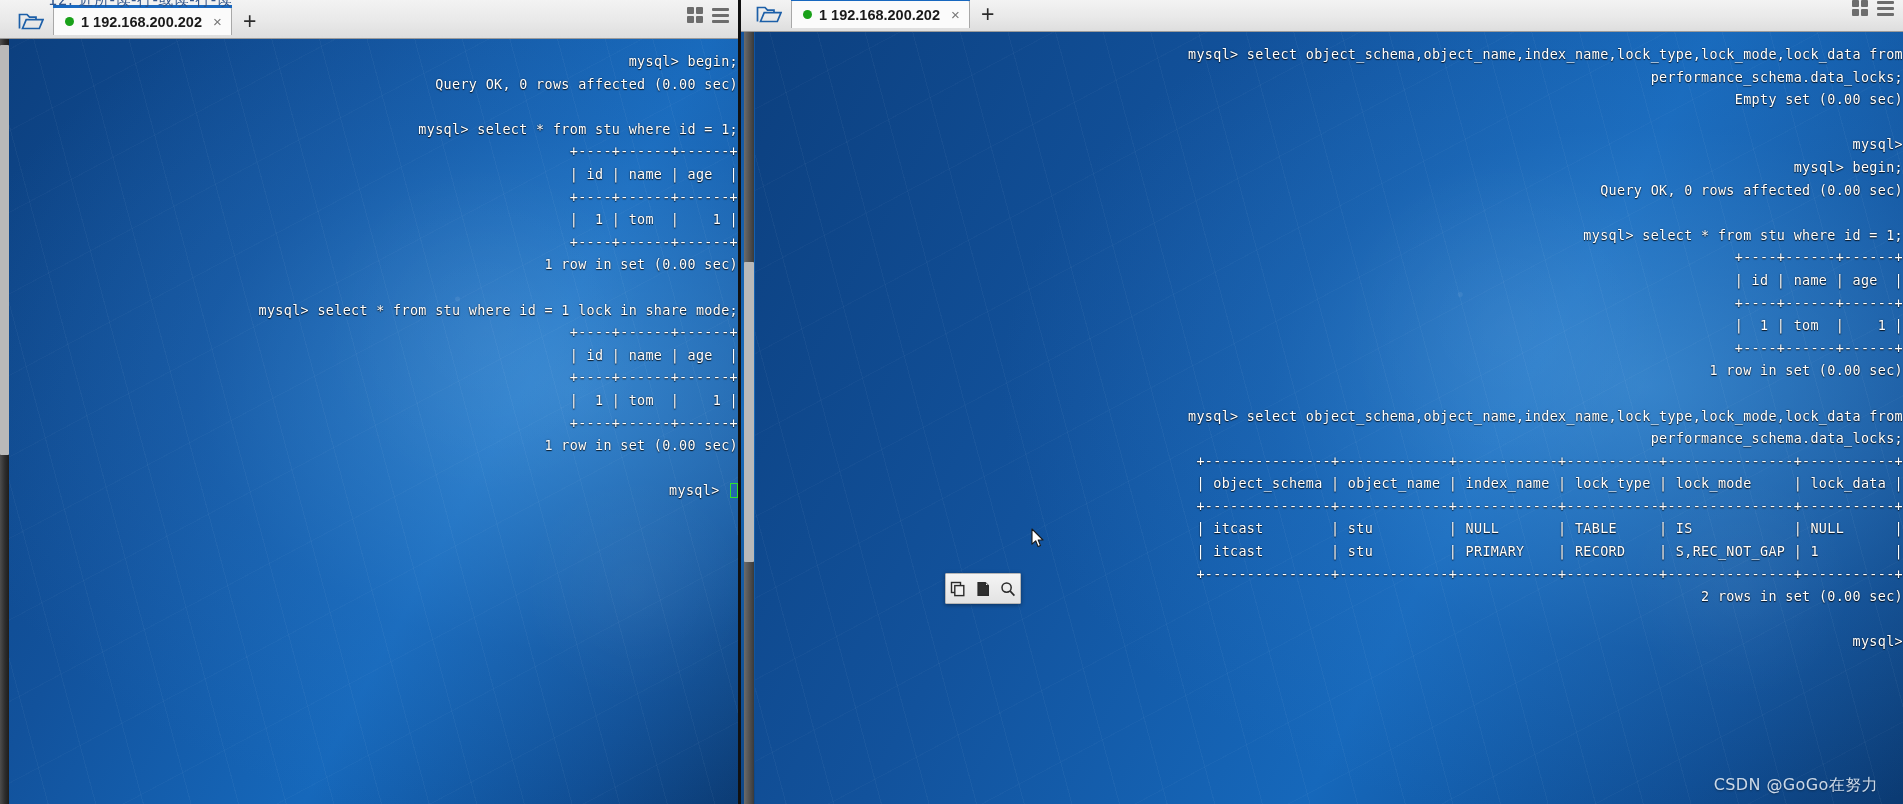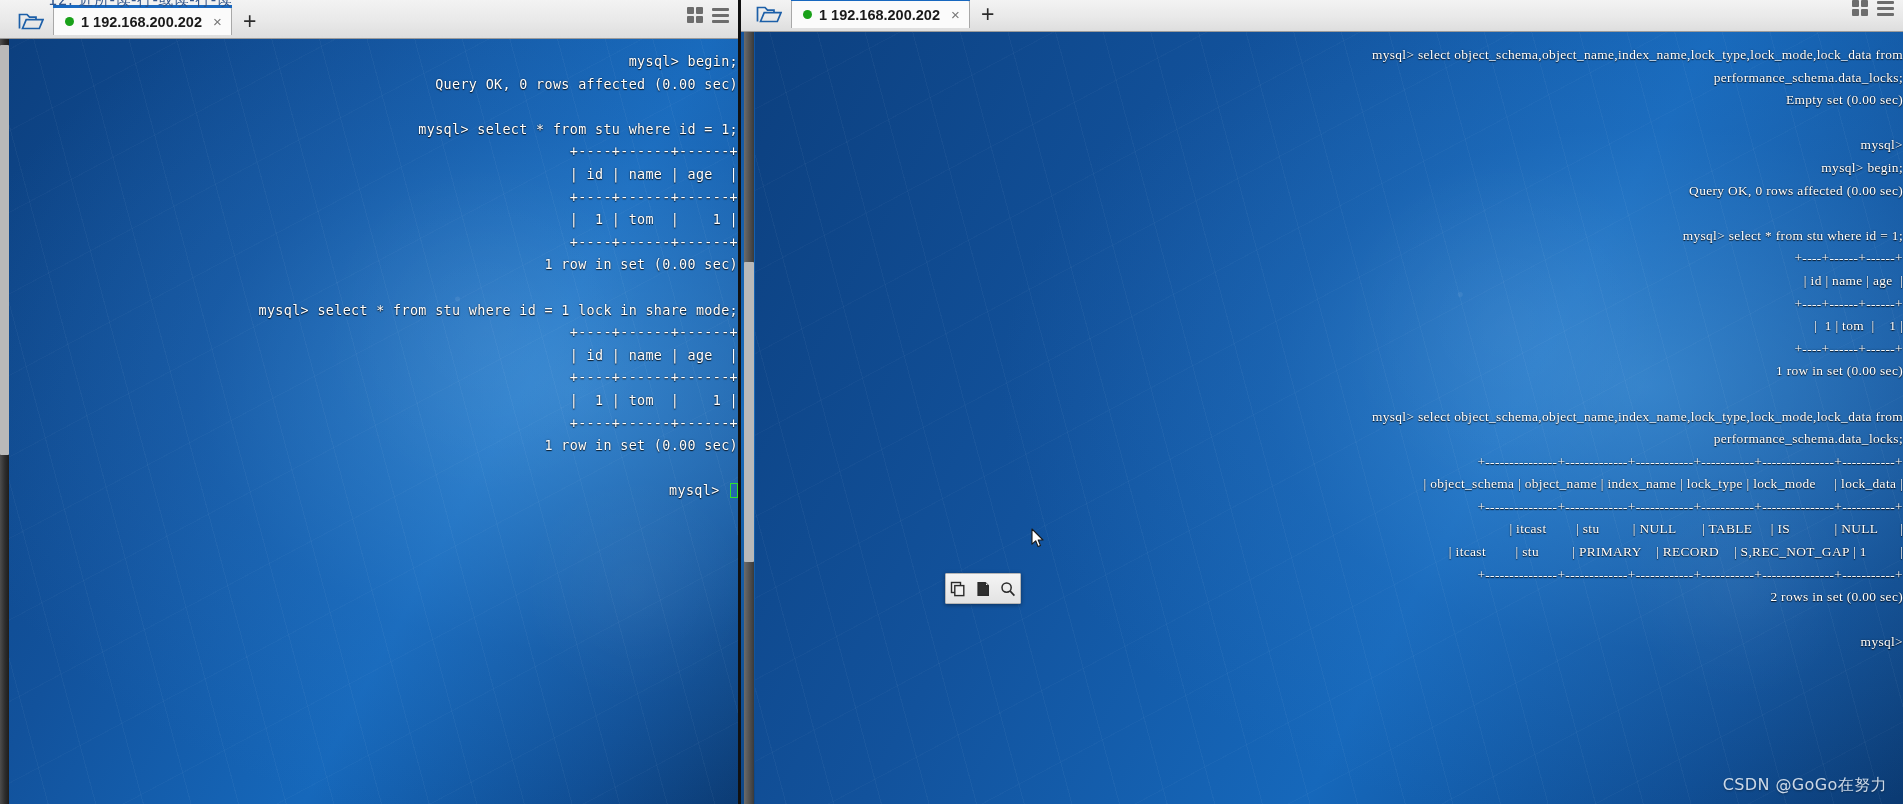--- a/index.html
+++ b/index.html
@@ -173,21 +173,21 @@
     padding: 12px 0 0 20px;
     font-family: "DejaVu Sans Mono", "Liberation Mono", monospace;
     font-size: 13.4px;
     line-height: 22.6px;
     color: #ffffff;
     white-space: pre;
     text-shadow: 0 1px 1px rgba(0,0,0,.75), 0 0 2px rgba(0,0,0,.55);
     letter-spacing: 0.35px;
     text-align: right;
   }
-  .pane-right .term-lines { padding-left: 16px; font-family: Liberation Serif, serif; }
+  .pane-right .term-lines { padding-left: 16px; }
   .ln { height: 22.6px; }
   .cursor-block {
     display: inline-block;
     width: 8px; height: 15px;
     border: 1.5px solid #2ee22e;
     vertical-align: -3px;
     margin-left: 2px;
     box-sizing: border-box;
   }
 
@@ -242,21 +242,21 @@
   .mouse-cursor {
     position: absolute;
     left: 1031px; top: 528px;
     z-index: 70;
     pointer-events: none;
   }
 
   
   .watermark {
     position: absolute;
-    right: 16px; bottom: 8px;
+    right: 25px; bottom: 8px;
     z-index: 80;
     font-size: 16px;
     color: rgba(235,242,250,0.86);
     font-family: "DejaVu Sans", sans-serif;
     letter-spacing: .4px;
     text-shadow: 0 1px 2px rgba(0,0,0,.35);
     white-space: nowrap;
   }
 </style>
 </head>

